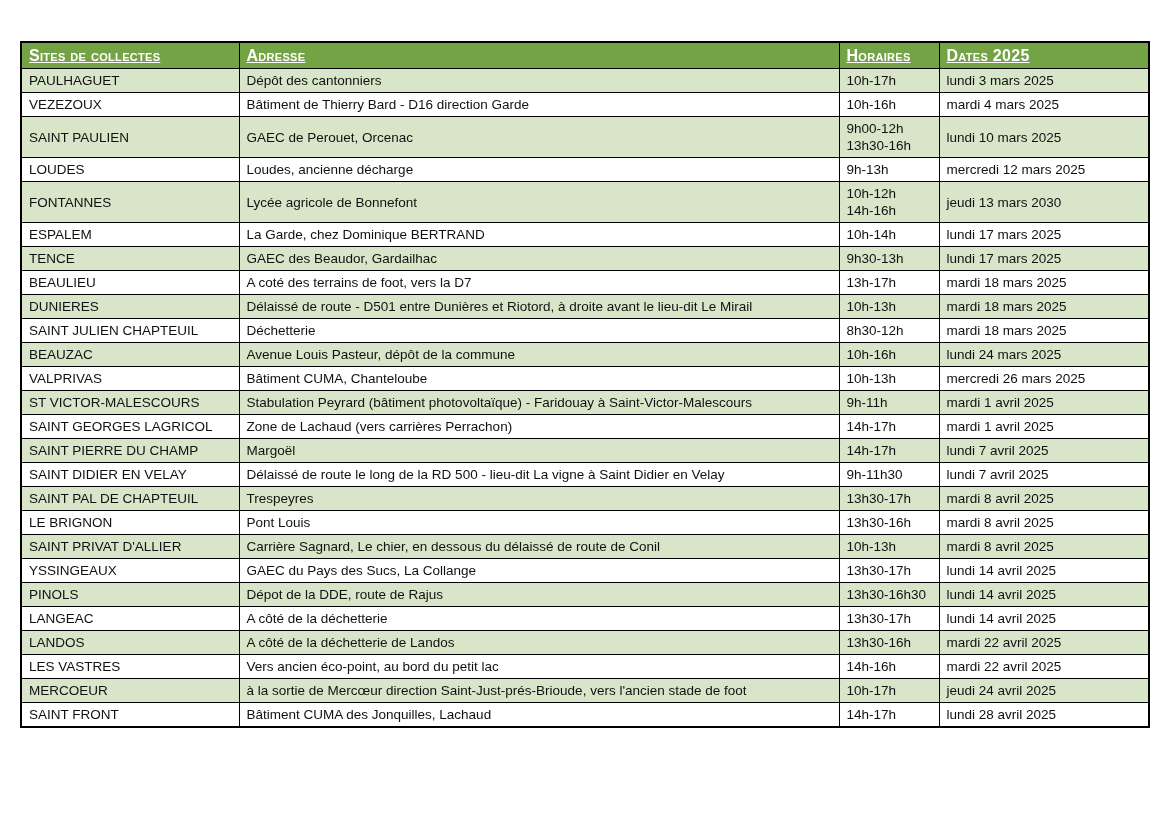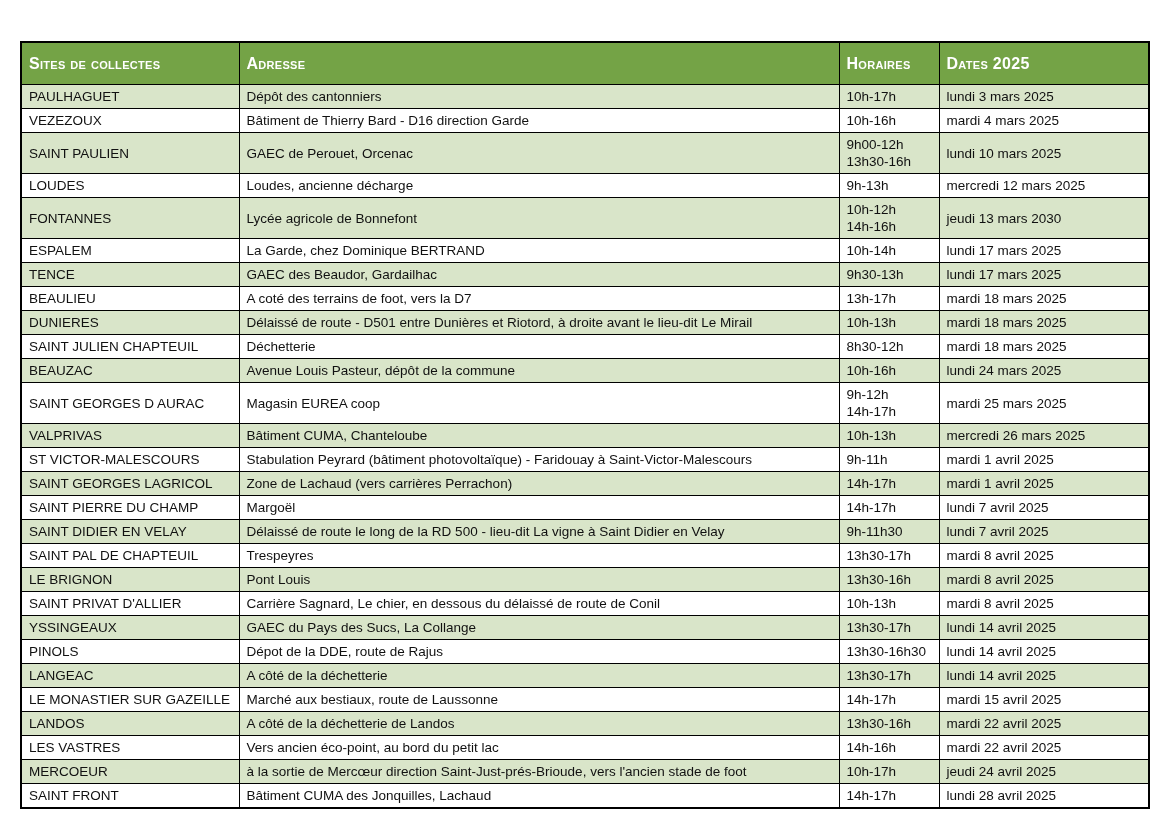--- a/index.html
+++ b/index.html
@@ -34,21 +34,22 @@
     line-height: 17px;
     overflow: hidden;
   }
   table.collecte thead th {
     background: var(--header-bg, #74A346);
     color: #ffffff;
     font-weight: bold;
     font-variant: small-caps;
     font-size: 16px;
     letter-spacing: 0.3px;
-    padding: 12px 7px;
+    padding: 4px 7px;
+    text-decoration: underline;
   }
   table.collecte tbody tr:nth-child(odd) td {
     background: var(--stripe-bg, #D9E5C9);
   }
   table.collecte tbody tr:nth-child(even) td {
     background: #ffffff;
   }
   td.horaires-cell {
     white-space: pre-line;
   }
@@ -139,27 +140,20 @@
           <td class="horaires-cell">8h30-12h</td>
           <td class="date-cell">mardi 18 mars 2025</td>
         </tr>
         <tr>
           <td class="site-cell">BEAUZAC</td>
           <td class="adresse-cell">Avenue Louis Pasteur, dépôt de la commune</td>
           <td class="horaires-cell">10h-16h</td>
           <td class="date-cell">lundi 24 mars 2025</td>
         </tr>
         <tr>
-          <td class="site-cell">SAINT GEORGES D AURAC</td>
-          <td class="adresse-cell">Magasin EUREA coop</td>
-          <td class="horaires-cell">9h-12h
-14h-17h</td>
-          <td class="date-cell">mardi 25 mars 2025</td>
-        </tr>
-        <tr>
           <td class="site-cell">VALPRIVAS</td>
           <td class="adresse-cell">Bâtiment CUMA, Chanteloube</td>
           <td class="horaires-cell">10h-13h</td>
           <td class="date-cell">mercredi 26 mars 2025</td>
         </tr>
         <tr>
           <td class="site-cell">ST VICTOR-MALESCOURS</td>
           <td class="adresse-cell">Stabulation Peyrard (bâtiment photovoltaïque) - Faridouay à Saint-Victor-Malescours</td>
           <td class="horaires-cell">9h-11h</td>
           <td class="date-cell">mardi 1 avril 2025</td>
@@ -210,26 +204,20 @@
           <td class="site-cell">PINOLS</td>
           <td class="adresse-cell">Dépot de la DDE, route de Rajus</td>
           <td class="horaires-cell">13h30-16h30</td>
           <td class="date-cell">lundi 14 avril 2025</td>
         </tr>
         <tr>
           <td class="site-cell">LANGEAC</td>
           <td class="adresse-cell">A côté de la déchetterie</td>
           <td class="horaires-cell">13h30-17h</td>
           <td class="date-cell">lundi 14 avril 2025</td>
-        </tr>
-        <tr>
-          <td class="site-cell">LE MONASTIER SUR GAZEILLE</td>
-          <td class="adresse-cell">Marché aux bestiaux, route de Laussonne</td>
-          <td class="horaires-cell">14h-17h</td>
-          <td class="date-cell">mardi 15 avril 2025</td>
         </tr>
         <tr>
           <td class="site-cell">LANDOS</td>
           <td class="adresse-cell">A côté de la déchetterie de Landos</td>
           <td class="horaires-cell">13h30-16h</td>
           <td class="date-cell">mardi 22 avril 2025</td>
         </tr>
         <tr>
           <td class="site-cell">LES VASTRES</td>
           <td class="adresse-cell">Vers ancien éco-point, au bord du petit lac</td>

